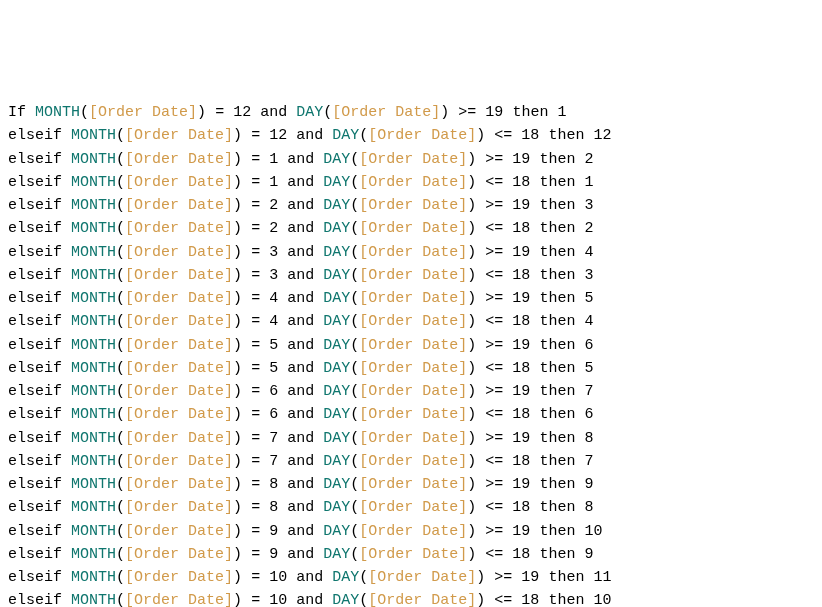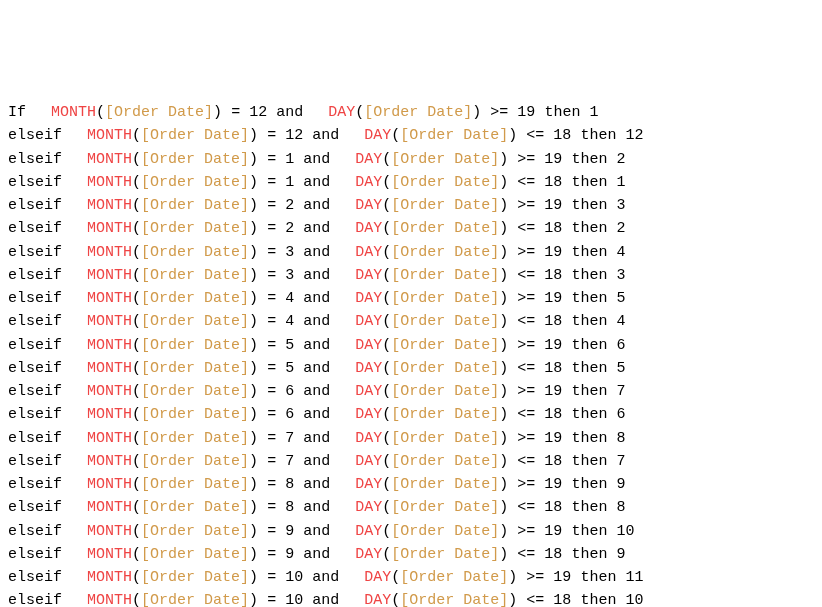--- a/index.html
+++ b/index.html
@@ -6,21 +6,21 @@
     margin: 0;
     padding: 8px;
     background: #ffffff;
     font-family: Consolas, 'Courier New', monospace;
     font-size: 15px;
     line-height: 1.55;
     white-space: pre;
     color: #000000;
   }
   .kw { color: #000000; }           
-  .fn { color: #ef4444; margin-left: 16px; }           
+  .fn { color: #0f766e; }           
   .par { color: #000000; }          
   .fld { color: #d19a4a; text-align: center; }          
   .op { color: #000000; }           
   .num { color: #000000; }
 </style>
 </head>
 <body>
 
 
 

